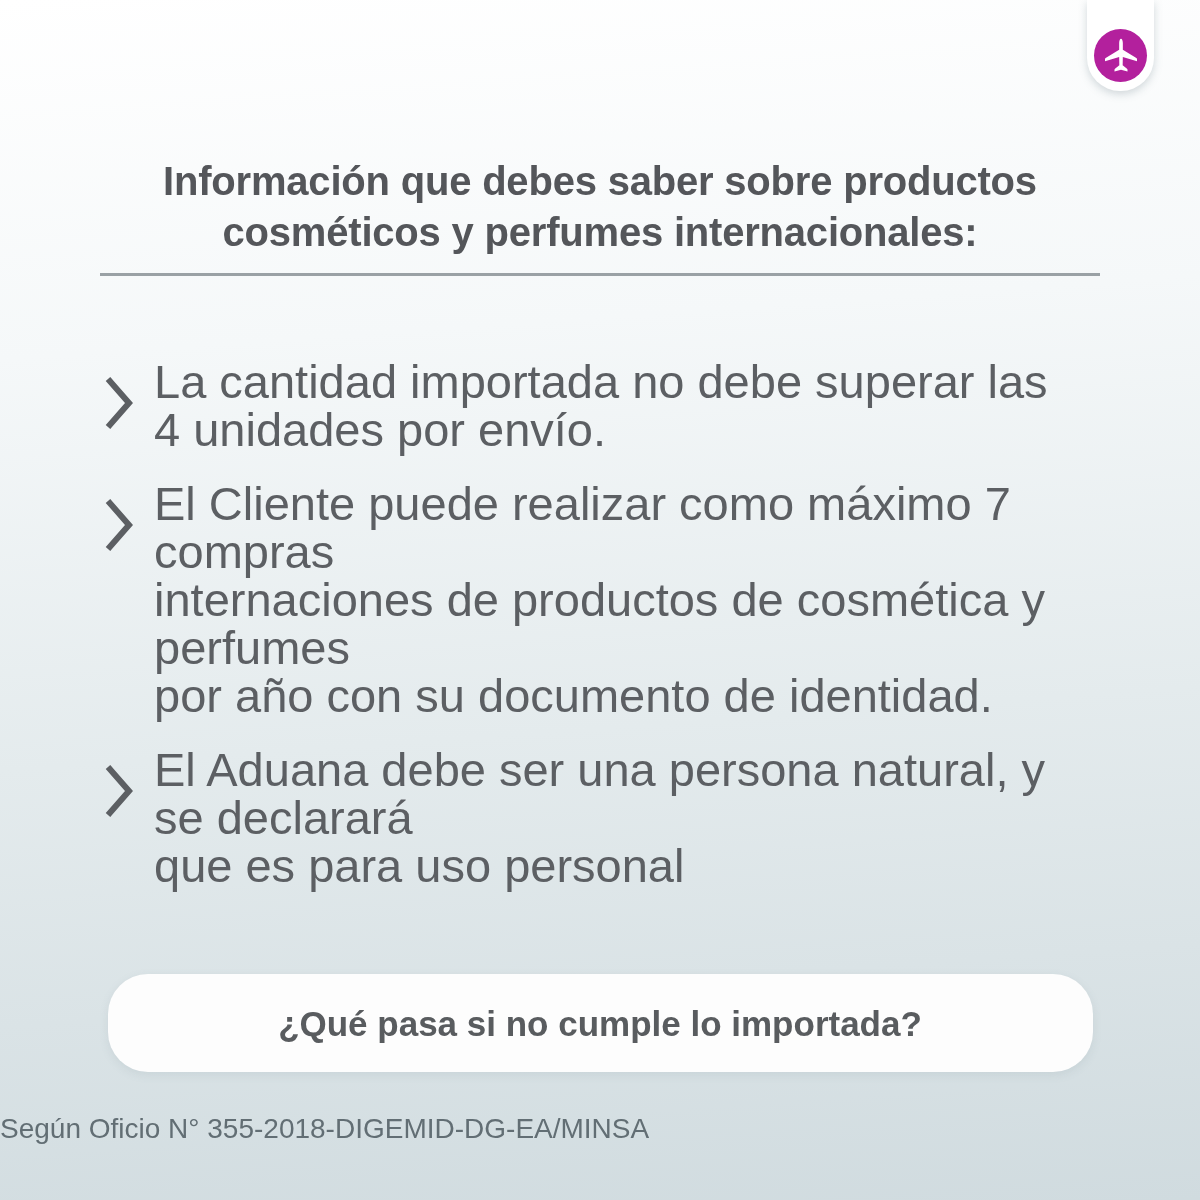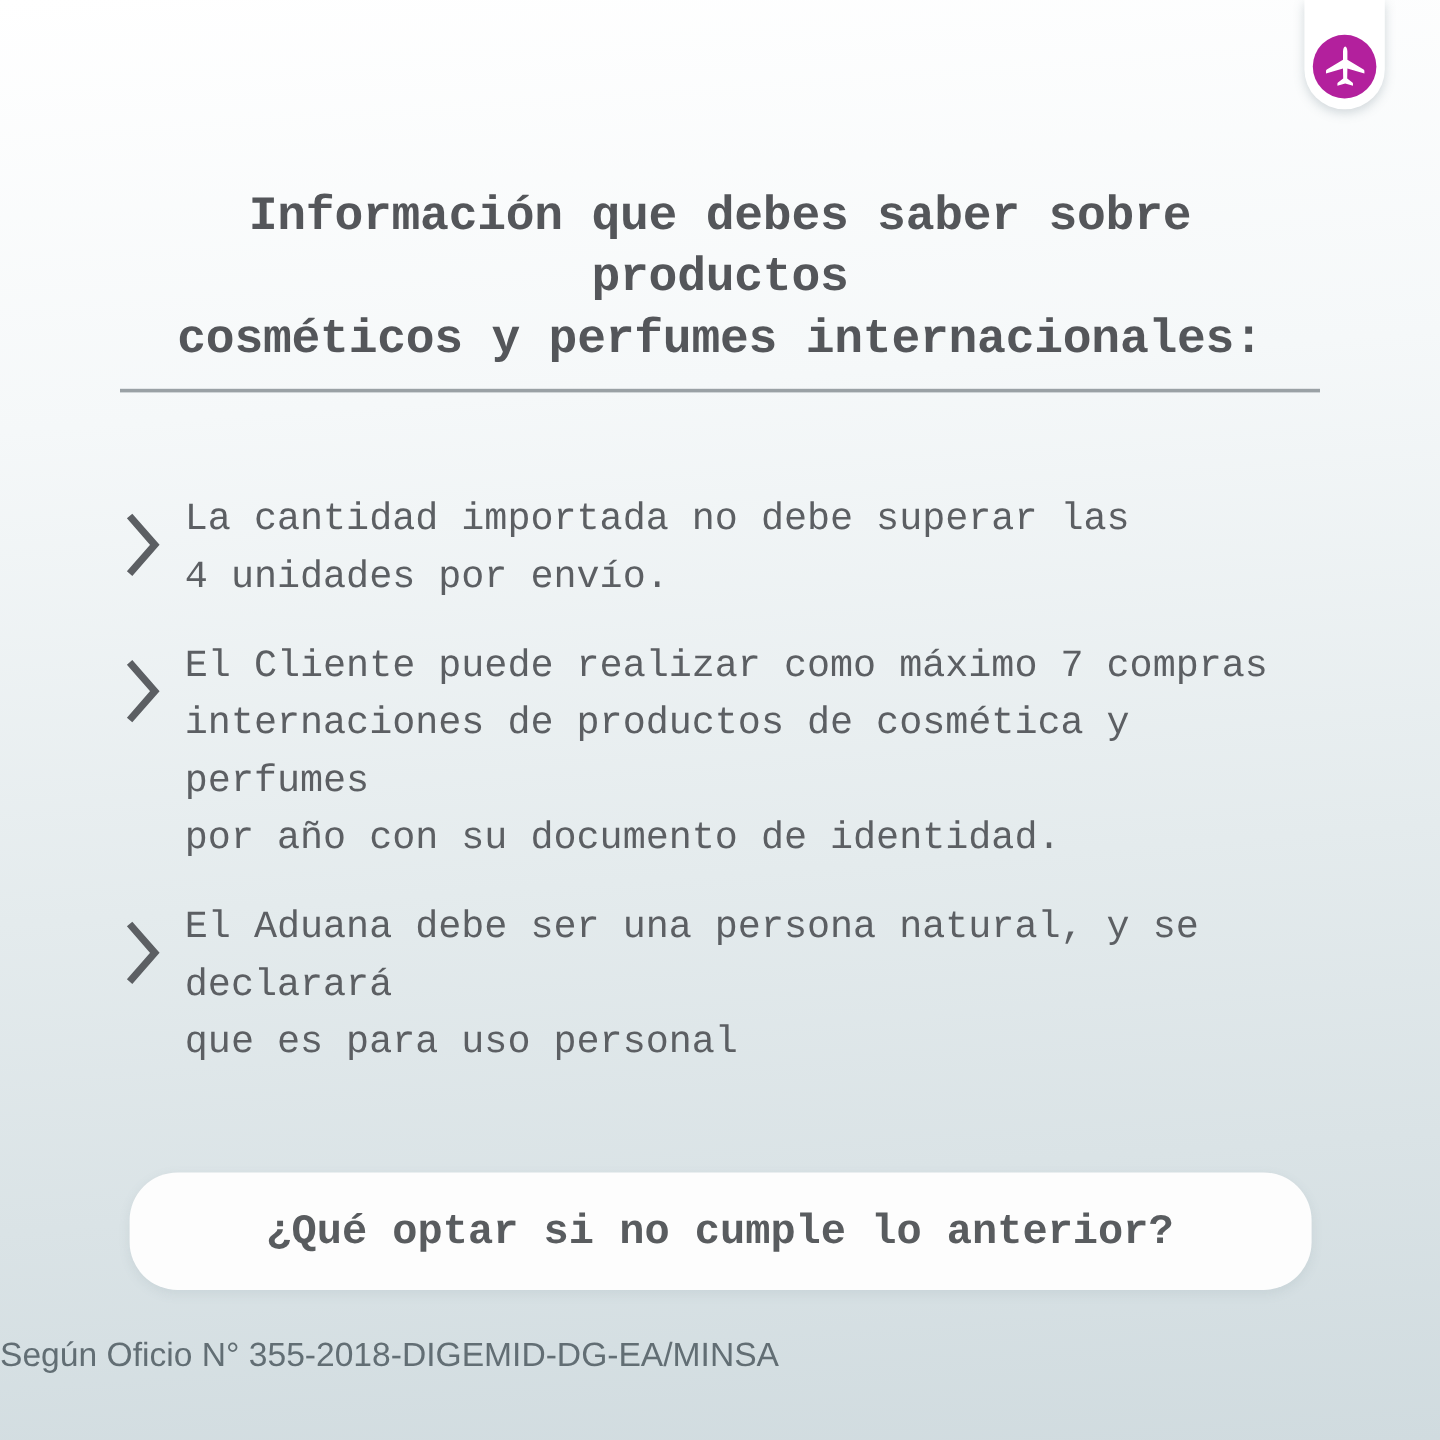--- a/index.html
+++ b/index.html
@@ -32,21 +32,20 @@
     background: var(--accent, #b3209d);
     display: flex;
     align-items: center;
     justify-content: center;
   }
   .plane-badge svg { width: 40px; height: 40px; display: block; }
 
   .content {
     position: relative;
     padding: 156px 100px 0 100px;
-    font-family: Liberation Mono, monospace;
   }
 
   .page-title {
     color: #54565a;
     font-size: 40px;
     font-weight: bold;
     line-height: 51px;
     text-align: center;
     letter-spacing: -0.2px;
     white-space: pre-line;
@@ -72,21 +71,21 @@
     align-items: flex-start;
     gap: 20px;
   }
   .bullet-chevron {
     flex: 0 0 auto;
     margin-top: 16px;
   }
   .bullet-chevron svg { display: block; }
   .bullet-text {
     color: #5c5f63;
-    font-size: 32px;
+    font-size: 47px;
     line-height: 48px;
     white-space: pre-line;
   }
 
   .info-card {
     margin: 84px auto 0 auto;
     width: 985px;
     background: #fdfdfd;
     border-radius: 40px;
     padding: 28px 60px 26px 60px;
@@ -163,18 +162,18 @@
             <polyline points="4,5 25,29 4,53" fill="none" stroke="#5c5f63" stroke-width="6" stroke-linecap="butt" stroke-linejoin="miter"></polyline>
           </svg>
       </span>
       <p class="bullet-text">El Aduana debe ser una persona natural, y se declarará
 que es para uso personal</p>
     </div>
 
   </div>
 
   <div class="info-card">
-    <h2 class="card-title">¿Qué optar si no cumple lo anterior?</h2>
+    <h2 class="card-title">¿Qué pasa si no cumple lo importada?</h2>
   </div>
 
 </div>
 
 <p class="footer-note">Según Oficio N° 355-2018-DIGEMID-DG-EA/MINSA</p>
 
 </body></html>

